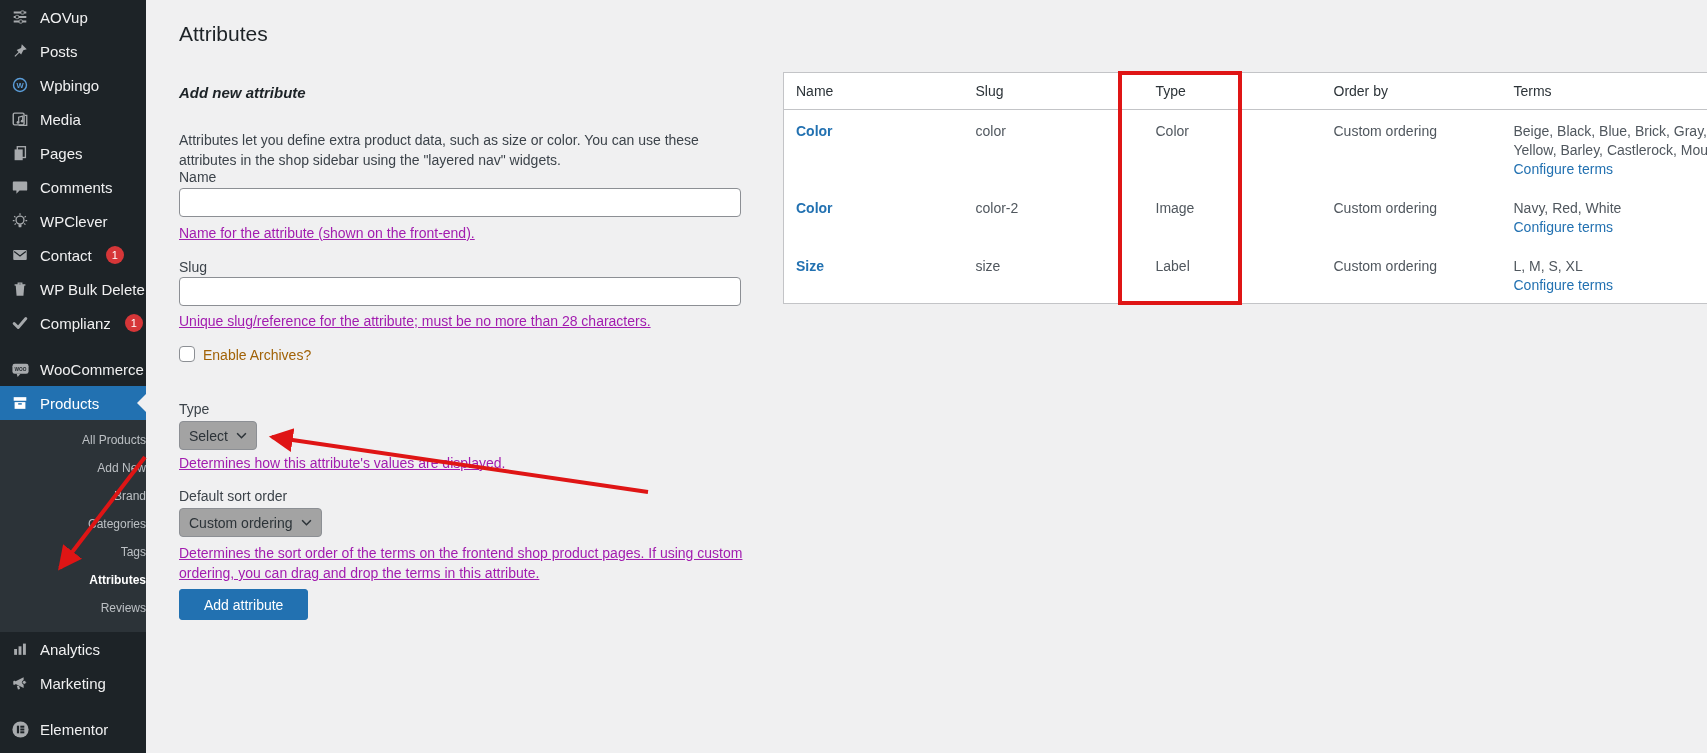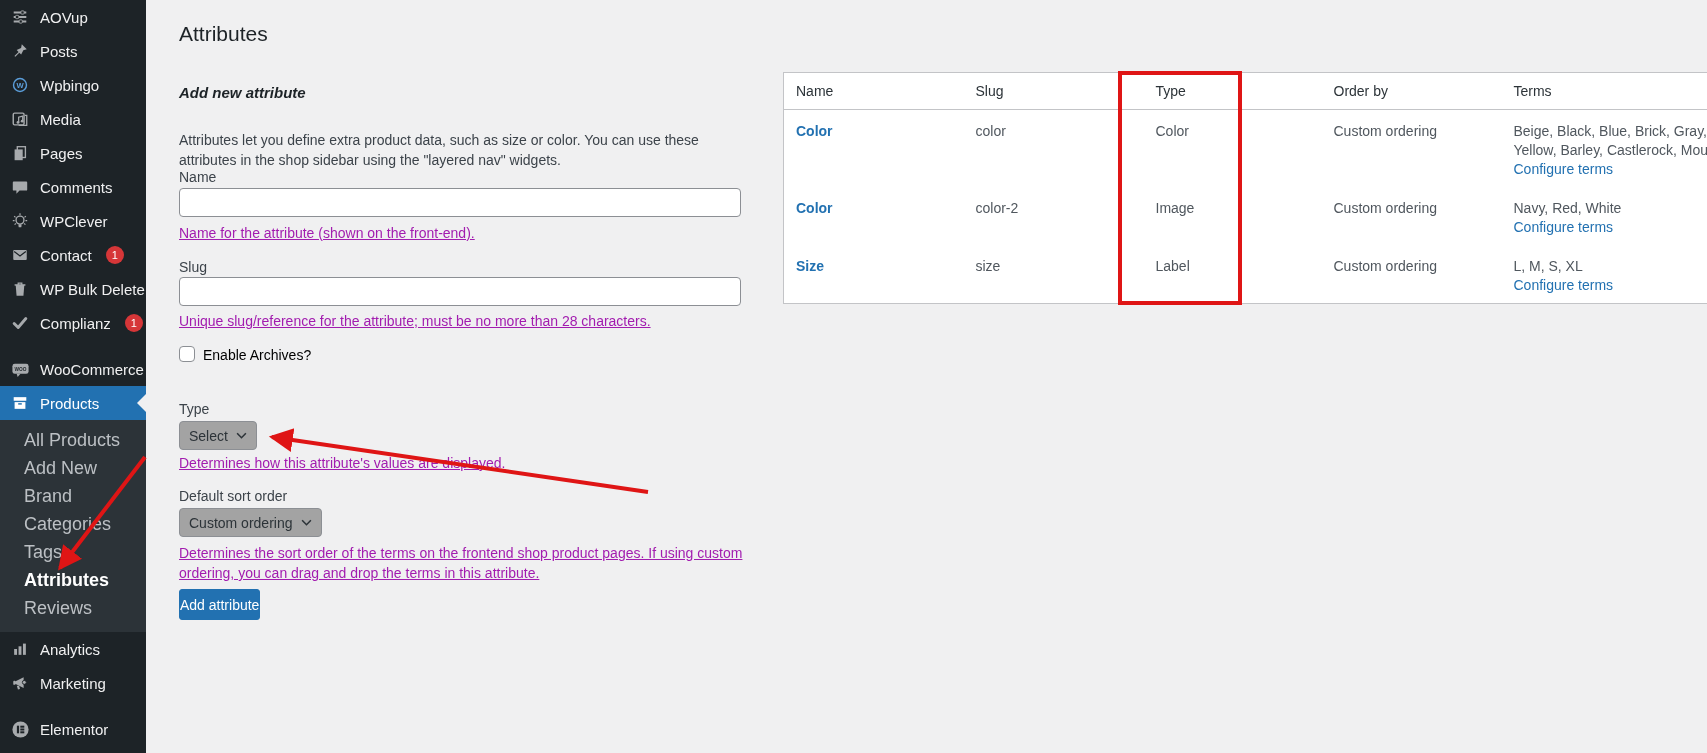--- a/index.html
+++ b/index.html
@@ -22,22 +22,22 @@
   .menu-item .mi { width:20px; height:20px; flex:0 0 20px; display:flex; align-items:center; justify-content:center; }
   .menu-item.selected { background:#2271b1; color:#fff; }
   .menu-sep { height:12px; }
   .badge {
     background:#d63638; color:#fff; border-radius:50%;
     min-width:18px; height:18px; line-height:18px; text-align:center;
     font-size:11px; display:inline-block; margin-left:4px;
   }
   .submenu { background:#2c3338; padding:6px 0 10px 0; }
   .submenu-item {
-    height:28px; line-height:28px; padding-left:24px; font-size:18px;
-    color:#bcc0c4; cursor:pointer; white-space:nowrap;
+    height:28px; line-height:28px; padding-left:24px; font-size:12px;
+    color:#bcc0c4; cursor:pointer; white-space:nowrap;text-align:right;
   }
   .submenu-item.current { color:#fff; font-weight:bold; }
   .content-notch {
     position:absolute; right:0; top:8px; width:0; height:0;
     border-top:9px solid transparent; border-bottom:9px solid transparent;
     border-right:9px solid #f0f0f1;
   }
   
   .content { position:absolute; left:146px; top:0; right:0; bottom:0; }
   .page-title {
@@ -54,29 +54,29 @@
   .text-input {
     position:absolute; left:33px; width:562px; height:29px;
     background:#fff; border:1px solid #8c8f94; border-radius:4px;
     font-size:14px; padding:0 8px; color:#2c3338; outline:none;
     font-family:"Liberation Sans", sans-serif;
   }
   .checkbox {
     position:absolute; left:33px; top:346px; width:16px; height:16px;
     background:#fff; border:1px solid #8c8f94; border-radius:4px; cursor:pointer;
   }
-  .check-label { position:absolute; left:57px; top:347px; font-size:14px; color:#000000; }
+  .check-label { position:absolute; left:57px; top:347px; font-size:14px; color:#a16207; }
   .select-box {
     position:absolute; left:33px; height:29px; background:#a3a3a3;
     border:1px solid #8c8f94; border-radius:4px; display:flex;
     align-items:center; gap:8px; padding:0 9px; font-size:14px;
     color:#2c3338; cursor:pointer;
   }
   .primary-btn {
-    position:absolute; left:33px; top:589px; height:31px; padding:0 0;
+    position:absolute; left:33px; top:589px; height:31px; padding:0 24px;
     background:#2271b1; border:1px solid #2271b1; border-radius:3px;
     color:#fff; font-size:14px; cursor:pointer; font-family:"Liberation Sans", sans-serif;
   }
   
   .attr-table-wrap { position:absolute; left:637px; top:72px; }
   table.attr { border-collapse:collapse; table-layout:fixed; width:1013px; background:#fff; border:1px solid #c3c4c7; }
   table.attr th {
     text-align:left; font-weight:400; font-size:14px; color:#2c3338;
     padding:9px 12px; border-bottom:1px solid #c3c4c7; line-height:18px;
   }

